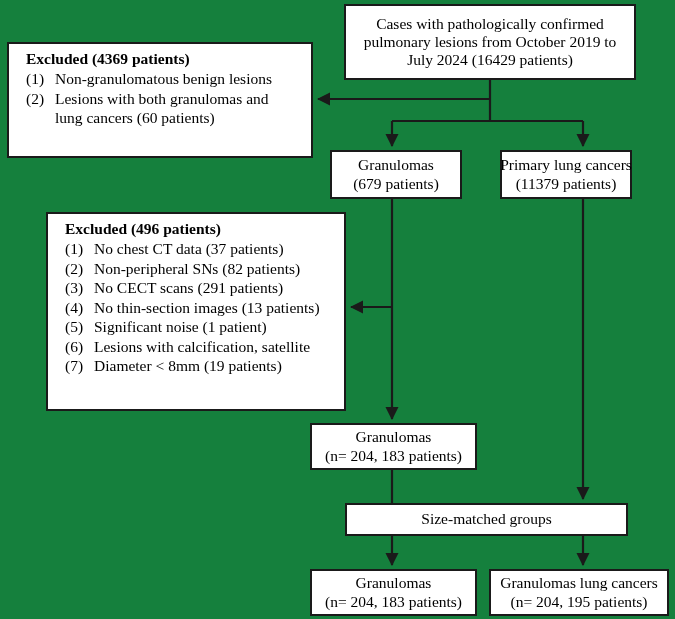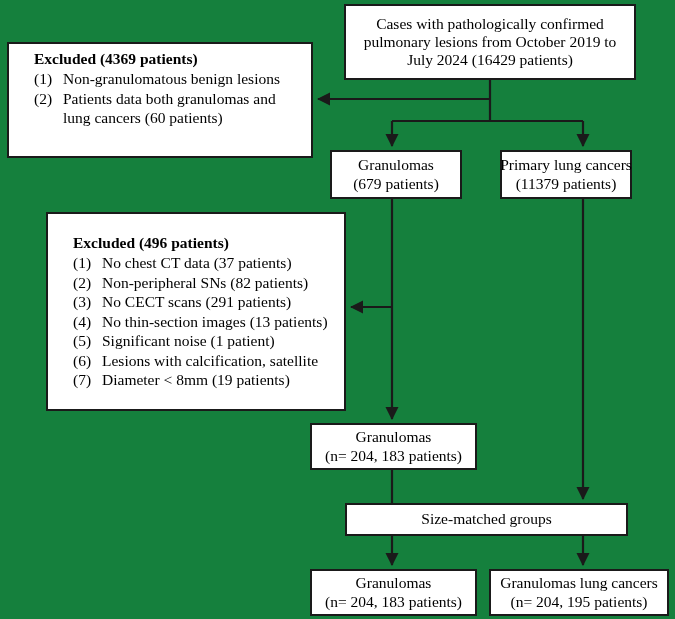--- a/index.html
+++ b/index.html
@@ -43,21 +43,21 @@
   }
   .box .ln {
     display: block;
     white-space: nowrap;
   }
   
   .excl {
     align-items: flex-start;
     justify-content: flex-start;
     text-align: left;
-    padding: 5px 7px 5px 25px;
+    padding: 5px 7px 5px 17px;
   }
   .excl-title {
     font-weight: bold;
     font-size: 15.5px;
     line-height: 1.25;
     margin-bottom: 1px;
     white-space: nowrap;
   }
   .excl-list {
     display: block;
@@ -127,38 +127,38 @@
     <div class="excl-list">
       <div class="excl-item">
         <span class="excl-num">(1)</span>
         <span class="excl-text">
           <span>Non-granulomatous benign lesions</span>
         </span>
       </div>
       <div class="excl-item">
         <span class="excl-num">(2)</span>
         <span class="excl-text">
-          <span>Patients data both granulomas and</span>
+          <span>Lesions with both granulomas and</span>
           <span class="sub">lung cancers (60 patients)</span>
         </span>
       </div>
     </div>
   </div>
 
   <div class="box" style="left:330px; top:150px; width:132px; height:49px;">
     <span class="ln">Granulomas</span>
     <span class="ln">(679 patients)</span>
   </div>
 
   <div class="box" style="left:500px; top:150px; width:132px; height:49px;">
     <span class="ln">Primary lung cancers</span>
     <span class="ln">(11379 patients)</span>
   </div>
 
-  <div class="box excl" style="left:46px; top:212px; width:300px; height:199px;justify-content:center;">
+  <div class="box excl" style="left:46px; top:212px; width:300px; height:199px;">
     <span class="excl-title">Excluded (496 patients)</span>
     <div class="excl-list">
       <div class="excl-item">
         <span class="excl-num">(1)</span>
         <span class="excl-text">No chest CT data (37 patients)</span>
       </div>
       <div class="excl-item">
         <span class="excl-num">(2)</span>
         <span class="excl-text">Non-peripheral SNs (82 patients)</span>
       </div>

